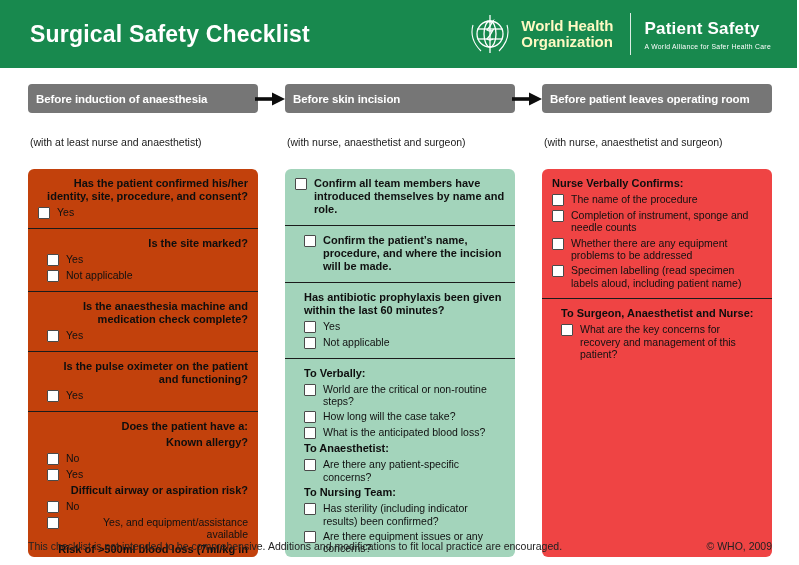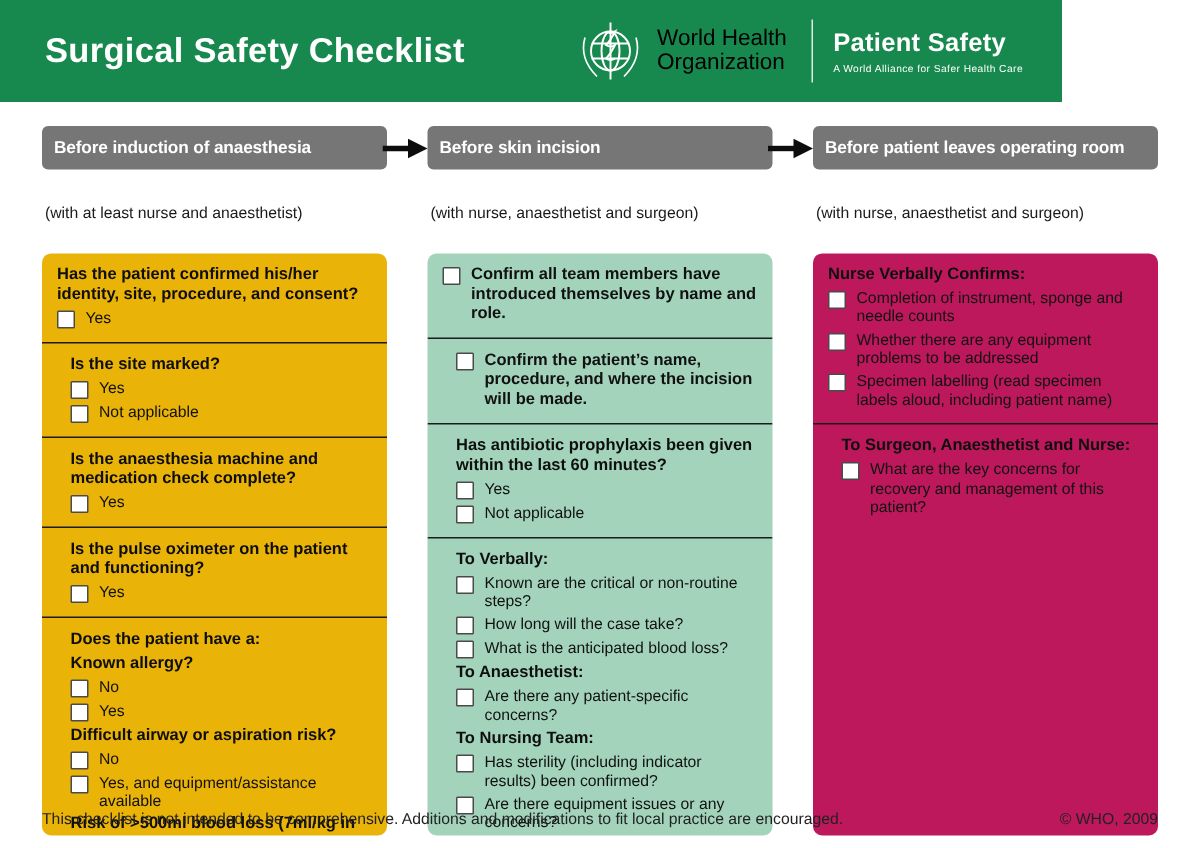--- a/index.html
+++ b/index.html
@@ -1,51 +1,51 @@
 <!DOCTYPE html>
 <html><head>
 <meta charset="utf-8">
 <style>
   html,body{margin:0;padding:0;}
   body{
     width:799px;height:565px;position:relative;background:#ffffff;
     font-family:"Liberation Sans", sans-serif;color:#1a1a1a;overflow:hidden;
   }
   
-  .banner{position:absolute;top:0;left:0;width:708px;height:68px;background:#18894E;}
+  .banner{position:absolute;top:0;left:0;width:797px;height:68px;background:#18894E;}
   .banner-title{
     position:absolute;left:30px;top:50%;transform:translateY(-50%);
     color:#ffffff;font-size:23px;font-weight:bold;letter-spacing:.2px;
   }
   .banner-right{position:absolute;right:26px;top:0;height:68px;display:flex;align-items:center;}
   .who-group{display:flex;align-items:center;}
   .who-emblem{width:46px;height:46px;margin-right:8px;}
-  .who-name{color:#000000;font-weight:normal;font-size:15px;line-height:1.05;}
+  .who-name{color:#fef9c3;font-weight:bold;font-size:15px;line-height:1.05;}
   .vdivider{width:1px;height:42px;background:rgba(255,255,255,.85);margin:0 14px 0 16px;}
   .ps-block{color:#fff;}
   .ps-title{font-size:17px;font-weight:bold;letter-spacing:.2px;}
   .ps-tagline{font-size:6.8px;margin-top:4px;letter-spacing:.3px;}
   
   .cols{
     position:absolute;left:28px;top:84px;width:744px;
     display:grid;grid-template-columns:1fr 1fr 1fr;column-gap:27px;
   }
   .col{display:flex;flex-direction:column;gap:12px;}
   .col-head{
     height:29px;border-radius:4px;background:#767676;color:#fff;
     font-weight:bold;font-size:11.5px;display:flex;align-items:center;
     padding:0 8px;white-space:nowrap;letter-spacing:-.1px;
   }
   .col-sub{margin:11px 0 0 2px;font-size:10.5px;color:#1a1a1a;}
   .panel{
     margin-top:9px;height:388px;border-radius:6px;overflow:hidden;
   }
-  .panel.dark{background:#eab308;}
+  .panel.dark{background:#c2410c;text-align:right;}
   .panel.medium{background:#A3D4BB;}
-  .panel.light{background:#be185d;}
+  .panel.light{background:#ef4444;}
   .section{padding:5px 10px 6px 10px;}
   .section + .section{border-top:1px solid #1b1b1b;padding-left:19px;}
   .q{font-weight:bold;font-size:11px;line-height:1.18;margin:3px 0 2px 0;color:#0e0e0e;}
   .cb-row{display:flex;align-items:flex-start;margin:3px 0;}
   .cb-box{
     width:10px;height:10px;background:#fff;border:1px solid #4a4a4a;border-radius:1px;
     margin-right:7px;margin-top:1px;flex:0 0 auto;
   }
   .cb-label{font-size:10.5px;line-height:1.18;color:#111;}
   .cb-label.bold{font-weight:bold;font-size:11px;}
@@ -184,21 +184,21 @@
           </div>
           <div class="cb-row">
             <span class="cb-box"></span>
             <span class="cb-label">Not applicable</span>
           </div>
         </div>
         <div class="section">
           <div class="q">To Verbally:</div>
           <div class="cb-row">
             <span class="cb-box"></span>
-            <span class="cb-label">Known are the critical or non-routine steps?</span>
+            <span class="cb-label">World are the critical or non-routine steps?</span>
           </div>
           <div class="cb-row">
             <span class="cb-box"></span>
             <span class="cb-label">How long will the case take?</span>
           </div>
           <div class="cb-row">
             <span class="cb-box"></span>
             <span class="cb-label">What is the anticipated blood loss?</span>
           </div>
           <div class="q">To Anaesthetist:</div>
@@ -217,20 +217,24 @@
           </div>
         </div>
       </div>
     </div>
     <div class="col">
       <div class="col-head">Before patient leaves operating room</div>
       <div class="col-sub">(with nurse, anaesthetist and surgeon)</div>
       <div class="panel light">
         <div class="section">
           <div class="q">Nurse Verbally Confirms:</div>
+          <div class="cb-row">
+            <span class="cb-box"></span>
+            <span class="cb-label">The name of the procedure</span>
+          </div>
           <div class="cb-row">
             <span class="cb-box"></span>
             <span class="cb-label">Completion of instrument, sponge and needle counts</span>
           </div>
           <div class="cb-row">
             <span class="cb-box"></span>
             <span class="cb-label">Whether there are any equipment problems to be addressed</span>
           </div>
           <div class="cb-row">
             <span class="cb-box"></span>

